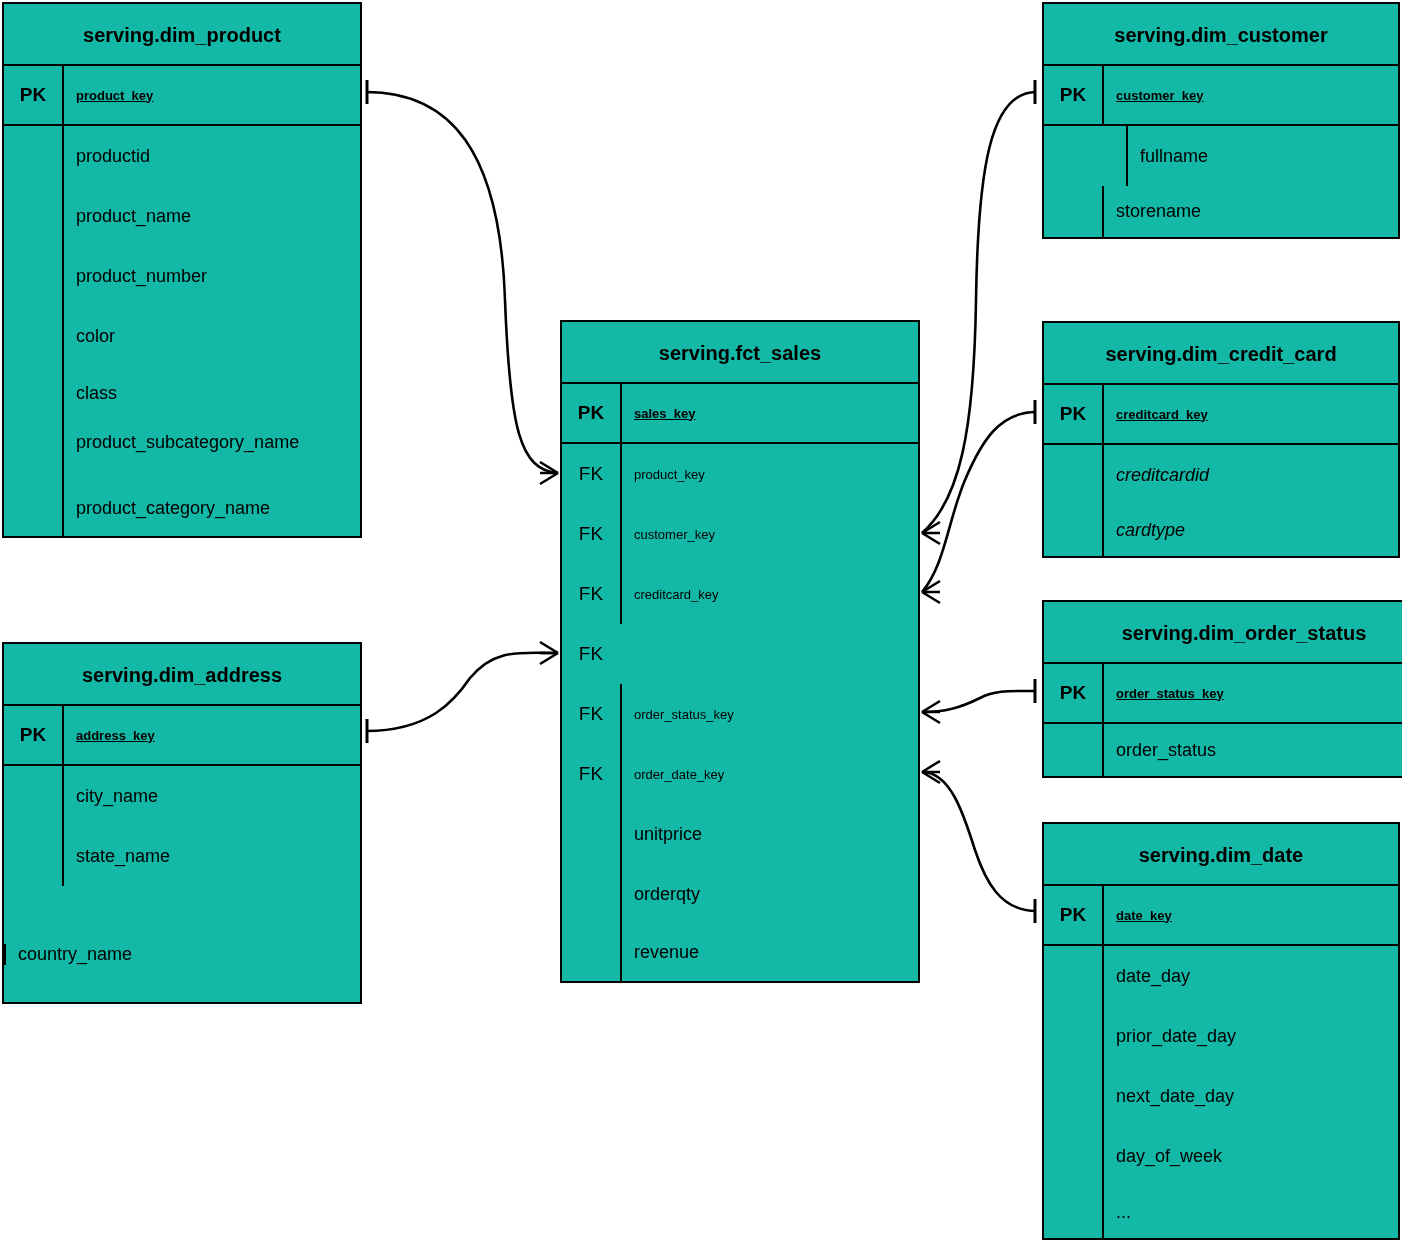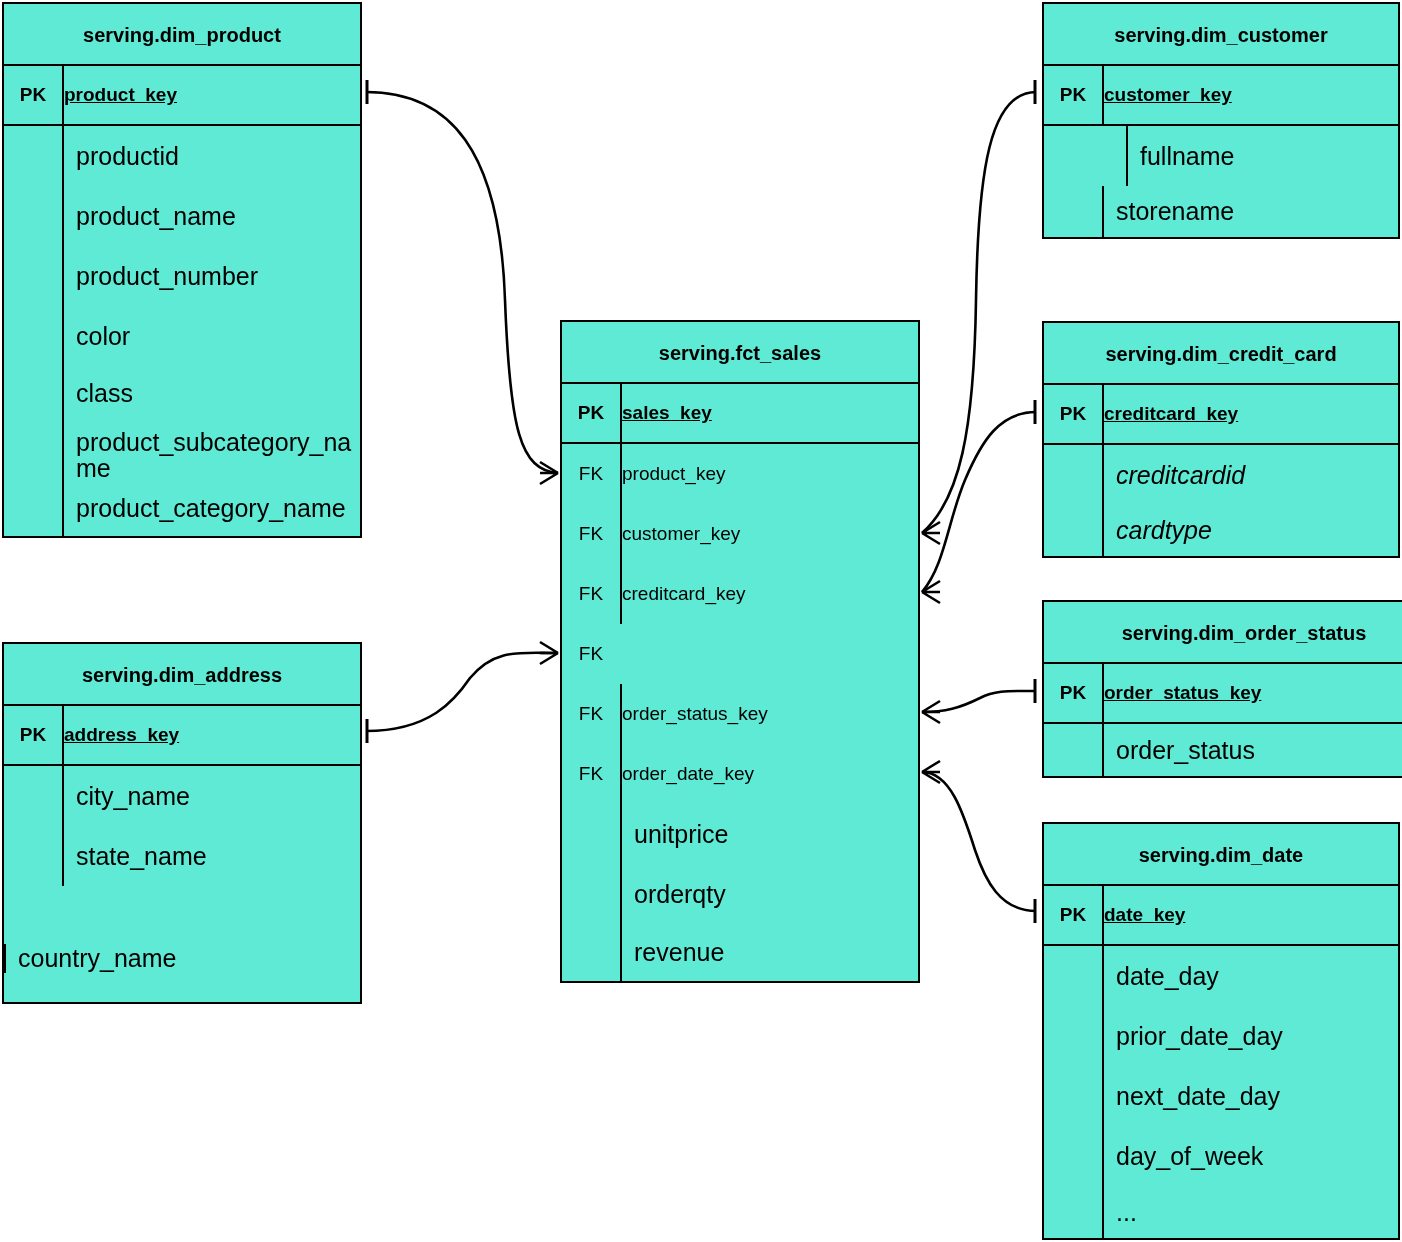--- a/index.html
+++ b/index.html
@@ -13,21 +13,21 @@
     height: 1242px;
     background: #ffffff;
     font-family: "Liberation Sans", sans-serif;
     color: #000000;
     overflow: hidden;
   }
   .entity {
     position: absolute;
     border: 2px solid #000000;
     box-sizing: border-box;
-    background: #5eead4;
+    background: #14b8a6;
   }
   .ent-title {
     height: 62px;
     line-height: 62px;
     text-align: center;
     font-weight: bold;
     font-size: 20px;
     border-bottom: 2px solid #000000;
     box-sizing: border-box;
     white-space: nowrap;
@@ -48,21 +48,22 @@
     align-self: stretch;
     display: flex;
     align-items: center;
     justify-content: center;
     box-sizing: border-box;
   }
   .cell-key.pk { font-weight: bold; }
   .cell-name {
     flex: 1 1 auto;
     border-left: 2px solid #000000;
-    font-size: 19px;
+    padding-left: 12px;
+    font-size: 13px;
     align-self: stretch;
     display: flex;
     align-items: center;
     box-sizing: border-box;
   }
   .cell-name.pkname {
     font-weight: bold;
     text-decoration: underline;
   }
   .attrs {
@@ -74,21 +75,21 @@
   }
   .attr-blank {
     width: 58px;
     flex: 0 0 58px;
     align-self: stretch;
   }
   .attr-name {
     flex: 1 1 auto;
     border-left: 2px solid #000000;
     padding-left: 12px;
-    font-size: 25px;
+    font-size: 18px;
     box-sizing: border-box;
     display: flex;
     align-items: center;
   }
   .attr-name.wrap { display:block; line-height: 26px; padding-top: 8px; }
   svg.links {
     position: absolute;
     left: 0; top: 0;
     width: 1402px;
     height: 1242px;

